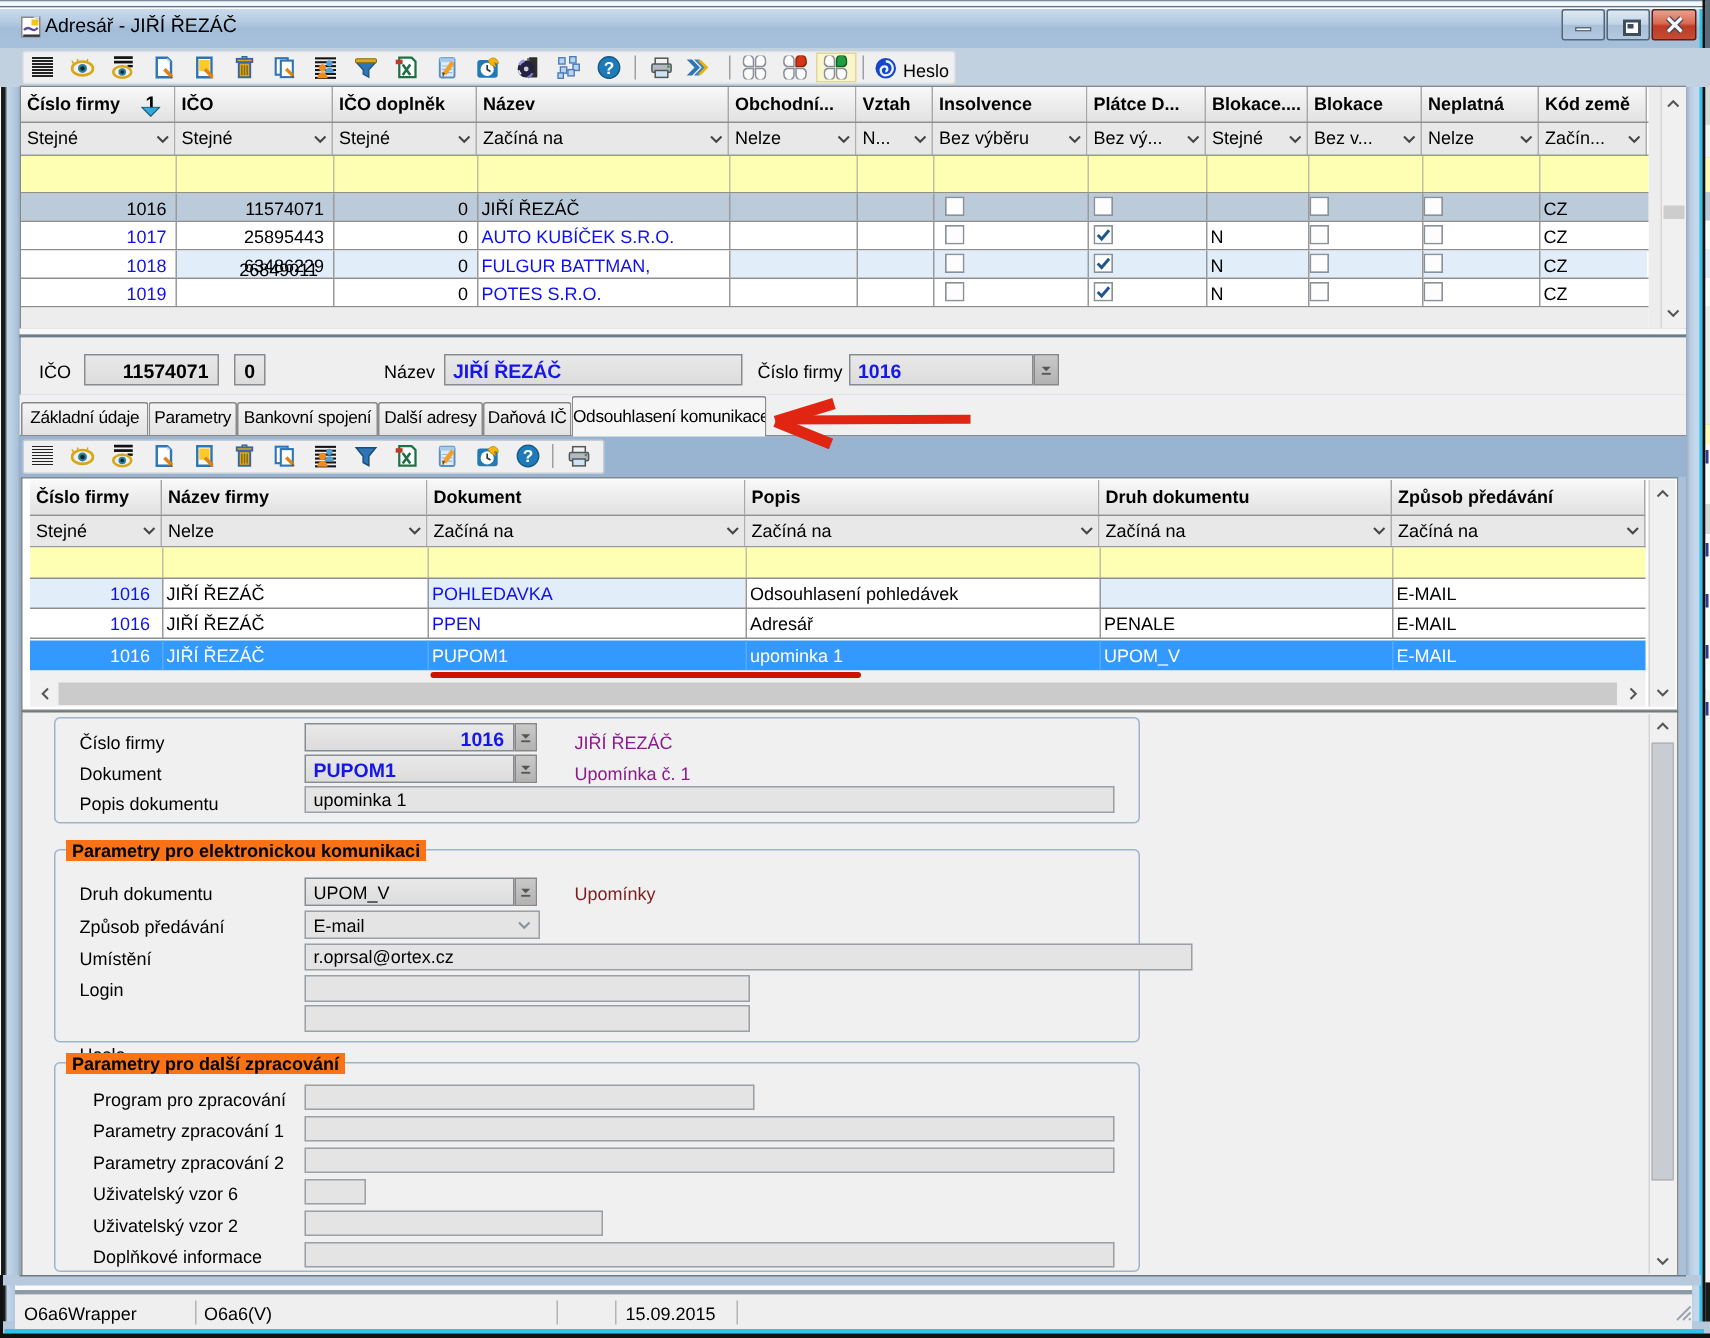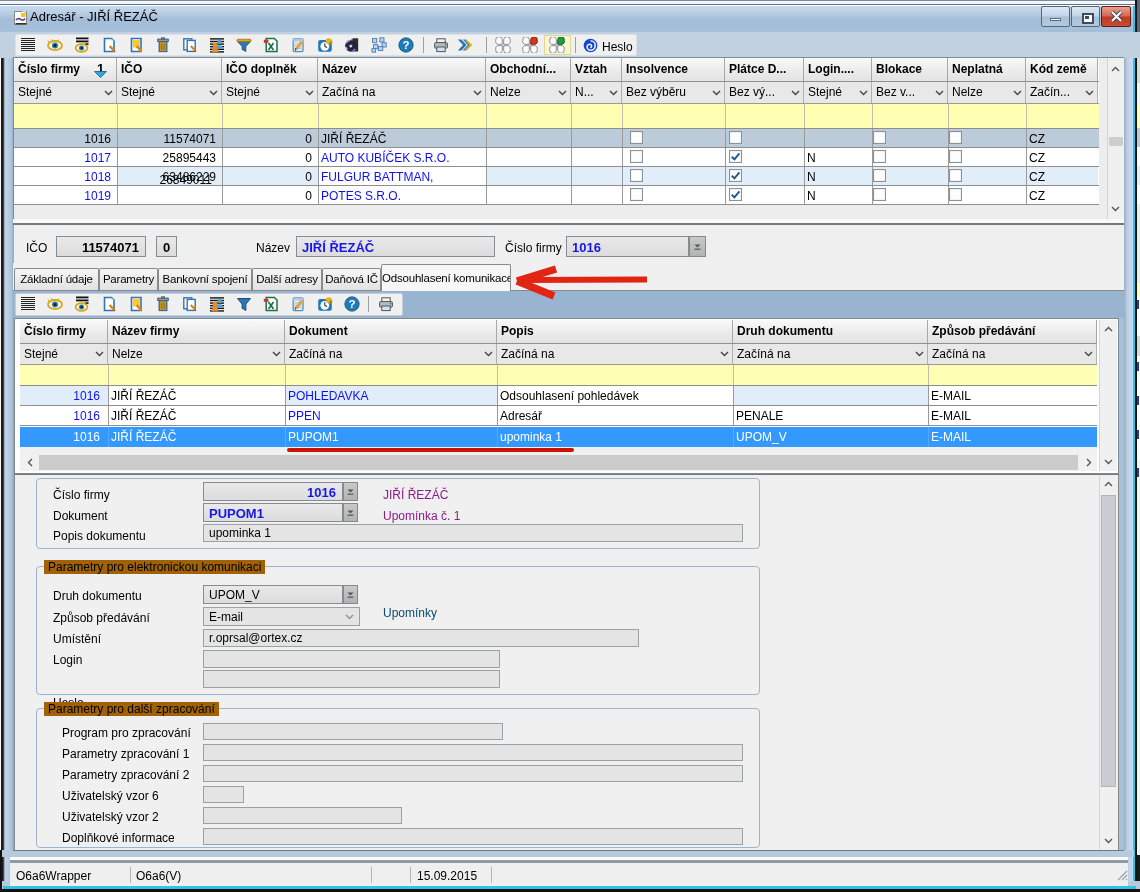--- a/index.html
+++ b/index.html
@@ -10,21 +10,21 @@
 .fcell{position:absolute;background:#e8e8e8;border-right:1px solid #b0b0b0;box-sizing:border-box;
  padding:3px 0 0 4px;overflow:hidden}
 .cell{position:absolute;box-sizing:border-box;overflow:hidden;padding-top:3px}
 .num{text-align:right;padding-right:5px}
 .txt{padding-left:3px}
 .link{color:#1010ee}
 .fld{position:absolute;background:#e4e4e4;border:1px solid #9aa0a5;box-sizing:border-box}
 .cfld{position:absolute;background:linear-gradient(#e9e9e9,#dcdcdc);border:1px solid #868c92;box-sizing:border-box}
 .lbl{position:absolute;white-space:nowrap;font-size:12px}
 .gbox{position:absolute;border:1px solid #9cb4cc;border-radius:4px;box-sizing:border-box}
-.gtitle{position:absolute;font-weight:normal;background:#a16207;padding:0 4px;white-space:nowrap}
+.gtitle{position:absolute;font-weight:bold;background:#f97316;padding:0 4px;white-space:nowrap}
 .vline{position:absolute;width:1px;background:#b4b4b4}
 </style></head><body>
 
 <div class="abs" style="left:0;top:0;width:1140px;height:32px;background:linear-gradient(#e8f1fa,#cfdef0 12%,#b5cbe2 45%,#a3bcd8 60%,#a7c0da)"></div>
 <div class="abs" style="left:0;top:0;width:1140px;height:1px;background:#7d8da0"></div>
 <div class="abs" style="left:0;top:1px;width:1140px;height:3px;background:#f3f7fb"></div>
 <div class="abs" style="left:0;top:4px;width:1140px;height:1px;background:#5f7184"></div>
 <div class="abs" style="left:0;top:5px;width:1140px;height:1px;background:#fbfdfe"></div>
 <svg class="abs" style="left:14px;top:10px" width="15" height="16" viewBox="0 0 15 16">
 <rect x="0.5" y="1.5" width="12" height="13" fill="#fdfdfd" stroke="#888"></rect>
@@ -234,21 +234,21 @@
 <div class="t" style="left:602px;top:40px">Heslo</div>
 <div class="abs" style="left:13px;top:57px;width:1111px;height:163px;background:#fff;border:1px solid #808890;box-sizing:border-box"></div>
 <div class="hdrcell" style="left:14px;top:58px;width:103px;height:24px">Číslo firmy</div>
 <div class="hdrcell" style="left:117px;top:58px;width:105px;height:24px">IČO</div>
 <div class="hdrcell" style="left:222px;top:58px;width:96px;height:24px">IČO doplněk</div>
 <div class="hdrcell" style="left:318px;top:58px;width:168px;height:24px">Název</div>
 <div class="hdrcell" style="left:486px;top:58px;width:85px;height:24px">Obchodní...</div>
 <div class="hdrcell" style="left:571px;top:58px;width:51px;height:24px">Vztah</div>
 <div class="hdrcell" style="left:622px;top:58px;width:103px;height:24px">Insolvence</div>
 <div class="hdrcell" style="left:725px;top:58px;width:79px;height:24px">Plátce D...</div>
-<div class="hdrcell" style="left:804px;top:58px;width:68px;height:24px">Login....</div>
+<div class="hdrcell" style="left:804px;top:58px;width:68px;height:24px">Blokace....</div>
 <div class="hdrcell" style="left:872px;top:58px;width:76px;height:24px">Blokace</div>
 <div class="hdrcell" style="left:948px;top:58px;width:78px;height:24px">Neplatná</div>
 <div class="hdrcell" style="left:1026px;top:58px;width:72px;height:24px">Kód země</div>
 <div class="abs" style="left:1099px;top:58px;width:8px;height:161px;background:#ededed"></div>
 <div class="abs" style="left:14px;top:81px;width:1085px;height:1px;background:#909090"></div>
 <div class="t" style="left:97px;top:61px;font-weight:bold;font-size:13px">1</div>
 <svg class="abs" style="left:94px;top:71px" width="13" height="7" viewBox="0 0 13 7">
     <path d="M0.5,0.5 h12 l-6,6 z" fill="#2fa8dc" stroke="#1a5a7a" stroke-width="0.8"></path>
   </svg>
 <div class="fcell" style="left:14px;top:82px;width:103px;height:22px">Stejné</div>
@@ -702,28 +702,28 @@
 <div class="fld" style="left:203px;top:524px;width:540px;height:18px;padding:1px 0 0 5px">upominka 1</div>
 <div class="gbox" style="left:36px;top:566px;width:724px;height:129px"></div>
 <div class="gtitle" style="left:44px;top:560px">Parametry pro elektronickou komunikaci</div>
 <div class="lbl" style="left:53px;top:589px">Druh dokumentu</div>
 <div class="cfld" style="left:203px;top:585px;width:140px;height:19px;padding:2px 0 0 5px">UPOM_V</div>
 <div class="abs" style="left:343px;top:585px;width:15px;height:19px;background:linear-gradient(#c9c9c9,#b2b2b2);border:1px solid #888;box-sizing:border-box"></div>
 <svg class="abs" style="left:346px;top:590px" width="9" height="9" viewBox="0 0 9 9">
     <path d="M1.5,2.5 L4.5,5.5 L7.5,2.5 z" fill="#555"></path>
     <rect x="1.5" y="6.6" width="6" height="1.2" fill="#555"></rect>
   </svg>
-<div class="lbl" style="left:383px;top:606px;color:#0c4a6e">Upomínky</div>
+<div class="lbl" style="left:383px;top:589px;color:#7f1d1d">Upomínky</div>
 <div class="lbl" style="left:53px;top:611px">Způsob předávání</div>
 <div class="fld" style="left:203px;top:607px;width:157px;height:19px;padding:2px 0 0 5px">E-mail</div>
 <svg class="abs" style="left:345px;top:614px" width="9" height="6" viewBox="0 0 9 6">
     <path d="M1,1 L4.5,4.5 L8,1" stroke="#8a9298" stroke-width="1.4" fill="none"></path>
   </svg>
 <div class="lbl" style="left:53px;top:632px">Umístění</div>
-<div class="fld" style="left:203px;top:629px;width:436px;height:18px;padding:1px 0 0 5px">r.oprsal@ortex.cz</div>
+<div class="fld" style="left:203px;top:629px;width:592px;height:18px;padding:1px 0 0 5px">r.oprsal@ortex.cz</div>
 <div class="lbl" style="left:53px;top:653px">Login</div>
 <div class="fld" style="left:203px;top:650px;width:297px;height:18px"></div>
 <div class="lbl" style="left:53px;top:696px">Heslo</div>
 <div class="fld" style="left:203px;top:670px;width:297px;height:18px"></div>
 <div class="gbox" style="left:36px;top:708px;width:724px;height:140px"></div>
 <div class="gtitle" style="left:44px;top:702px">Parametry pro další zpracování</div>
 <div class="lbl" style="left:62px;top:726px">Program pro zpracování</div>
 <div class="fld" style="left:203px;top:723px;width:300px;height:17px"></div>
 <div class="lbl" style="left:62px;top:747px">Parametry zpracování 1</div>
 <div class="fld" style="left:203px;top:744px;width:540px;height:17px"></div>

